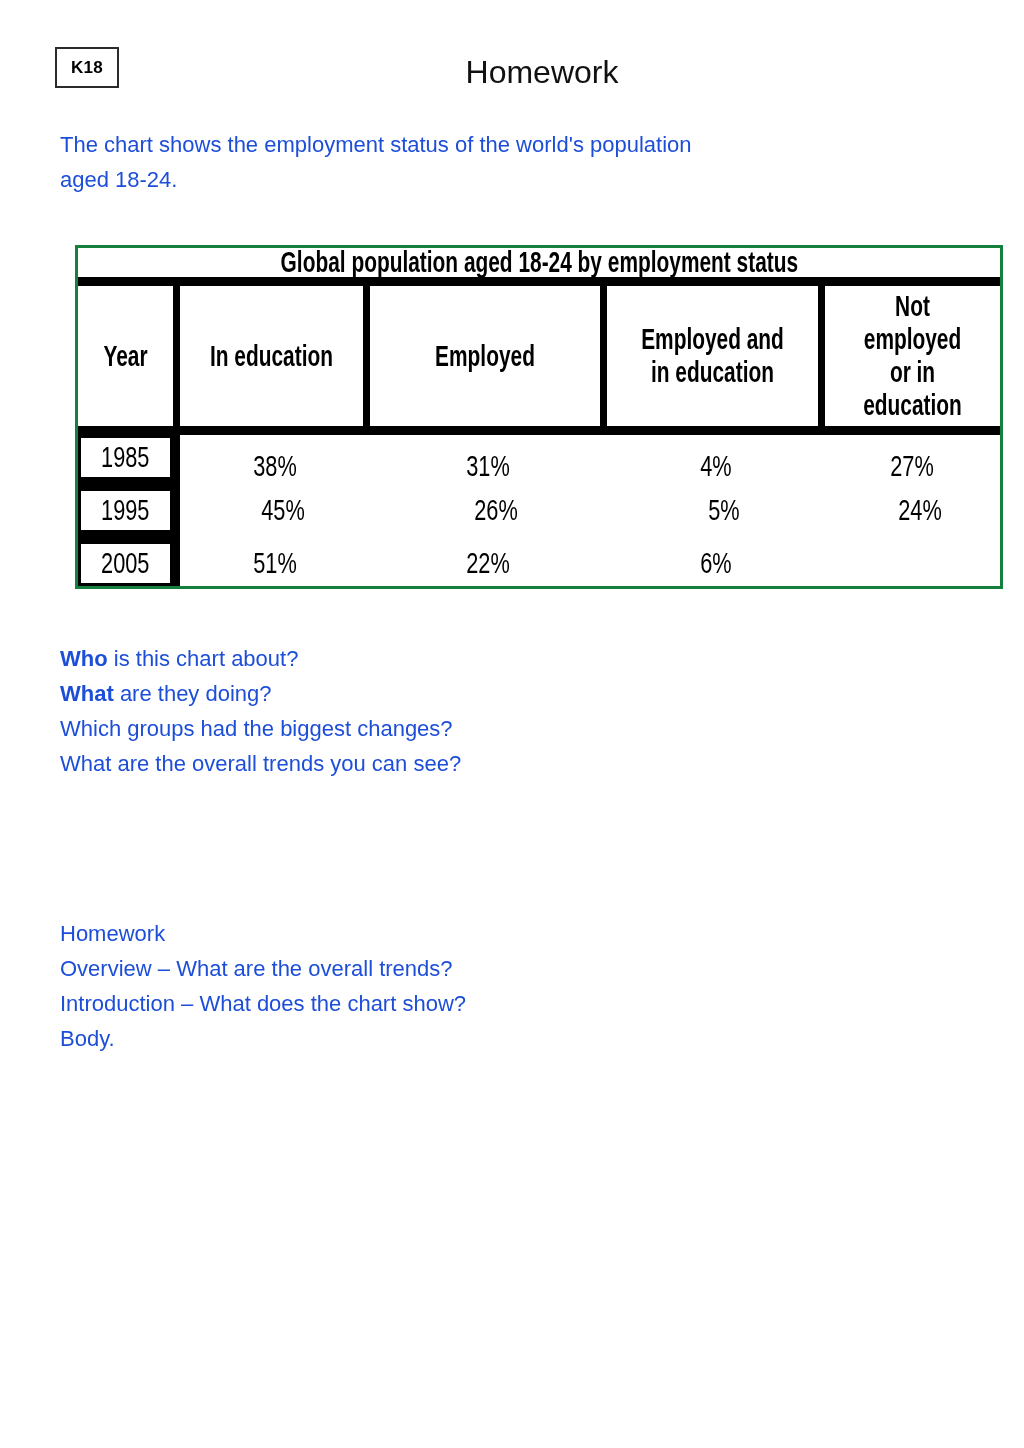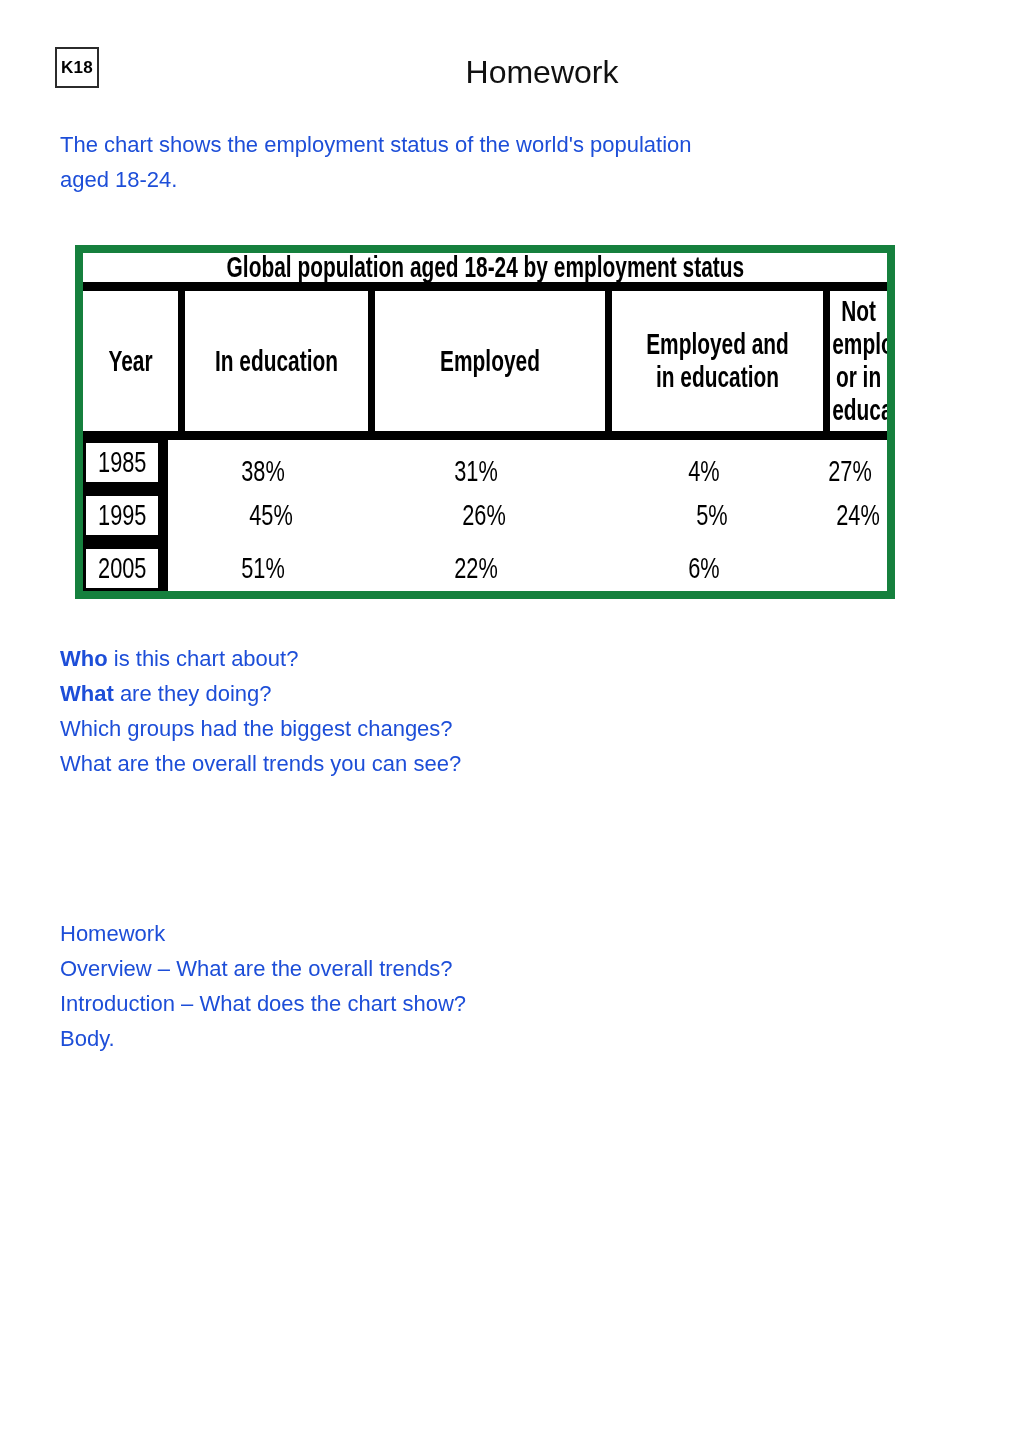--- a/index.html
+++ b/index.html
@@ -13,21 +13,21 @@
   .page {
     position: relative;
     width: 1024px; height: 1448px;
     background: #fff;
     overflow: hidden;
   }
 
   
   .tag-box {
     position: absolute; left: 55px; top: 47px;
-    width: 44px; height: 41px;
+    width: 64px; height: 41px;
     border: 2px solid #2b2b2b;
     display: flex; align-items: center; justify-content: center;
     font-size: 17px; font-weight: bold; letter-spacing: 0.3px;
     background: #fff;
   }
 
   
   .doc-title {
     position: absolute; left: 62px; top: 54px; width: 960px;
     text-align: center;
@@ -43,22 +43,22 @@
     white-space: nowrap;
   }
   .intro { top: 127px; }
   .questions { top: 641px; }
   .outline { top: 916px; }
   .textblock .b { font-weight: bold; }
 
   
   .emp-table {
     position: absolute; left: 75px; top: 245px;
-    width: 820px;
-    border: 8px solid #15803d;
+    width: 928px;
+    border: 3px solid #15803d;
     background: #fff;
   }
   .cond {
     display: inline-block;
     transform: scaleX(0.72);
     transform-origin: center;
     white-space: nowrap;
   }
   .cond-num {
     display: inline-block;

